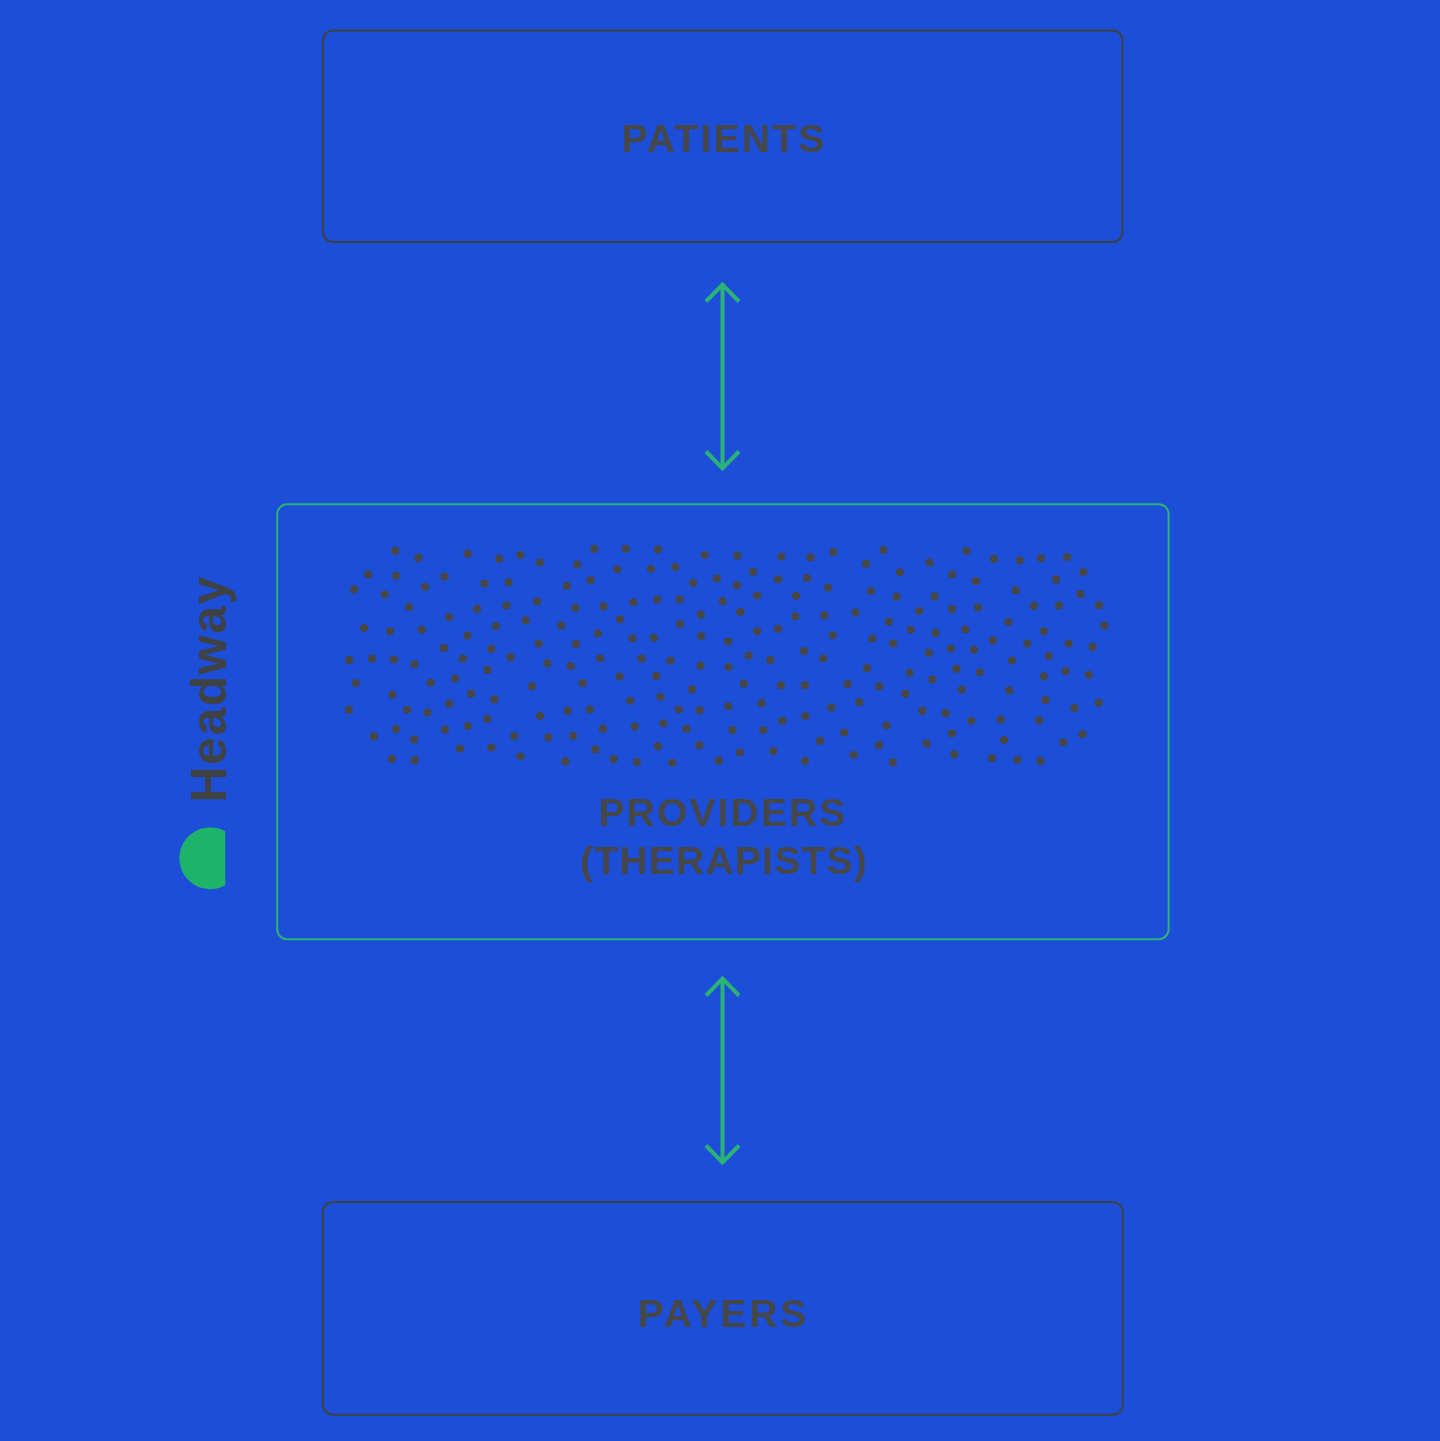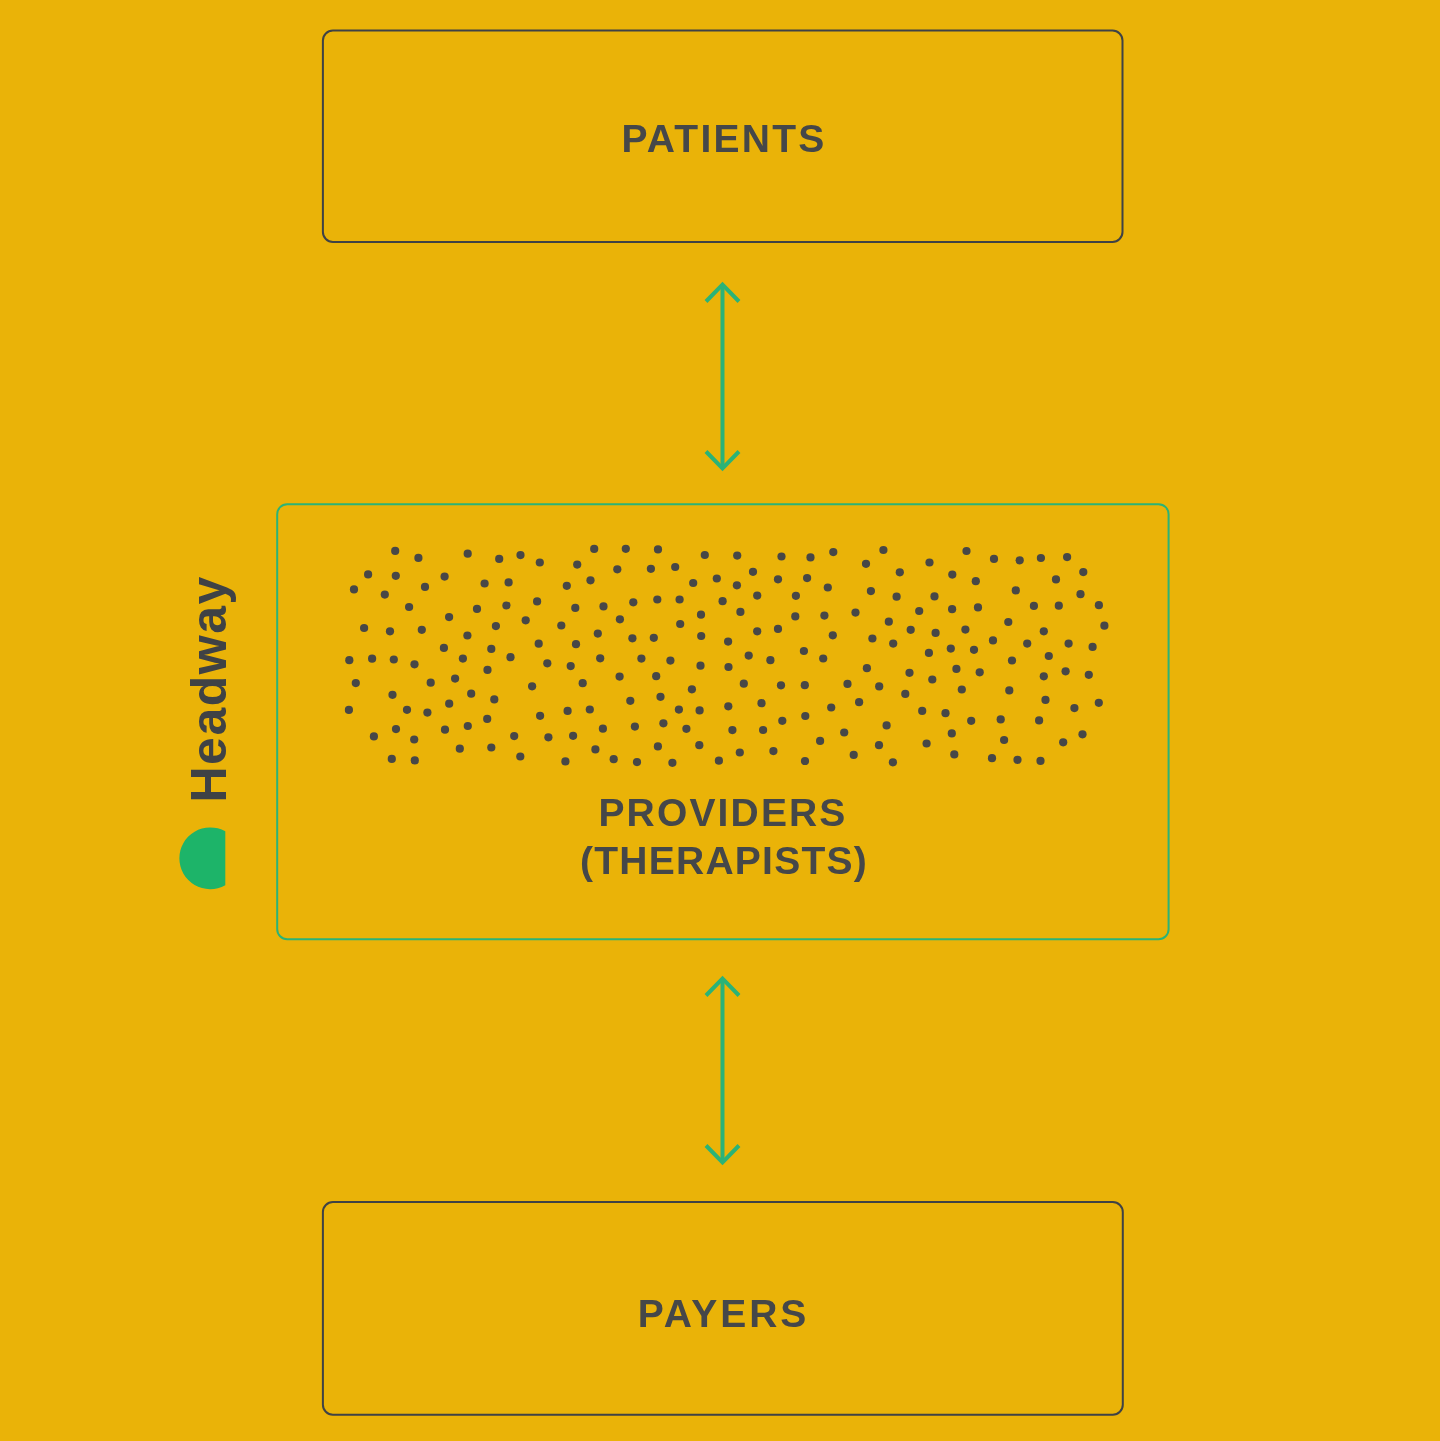--- a/index.html
+++ b/index.html
@@ -1,16 +1,16 @@
 <!DOCTYPE html>
 <html><head>
 <meta charset="utf-8">
 <style>
   html,body { margin:0; padding:0; background:#ffffff; }
-  .stage { position:relative; width:1440px; height:1441px; overflow:hidden; background:#eab308; }
+  .stage { position:relative; width:1440px; height:1441px; overflow:hidden; background:#1d4ed8; }
   svg text { font-family:"Liberation Sans", sans-serif; }
 </style>
 </head>
 <body>
 <div class="stage">
 <svg width="1440" height="1441" viewBox="0 0 1440 1441">
 
   <rect x="322.9" y="30.5" width="799.6" height="211.5" rx="10" fill="none" stroke="#3f4245" stroke-width="2"></rect>
   <text x="724" y="152" text-anchor="middle" font-size="39" font-weight="bold" letter-spacing="2.24" fill="#454749">PATIENTS</text>
 

